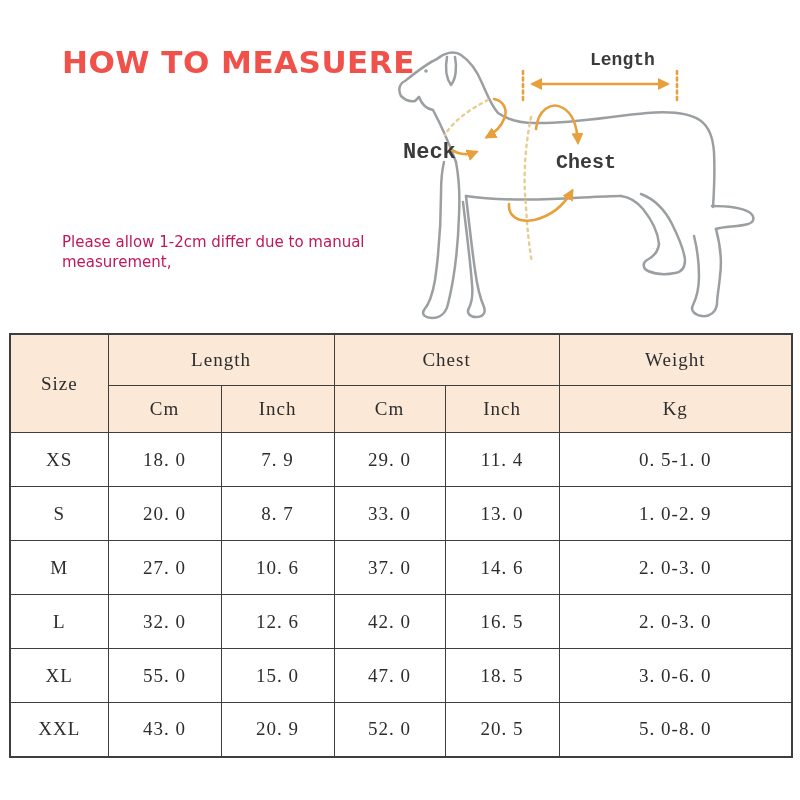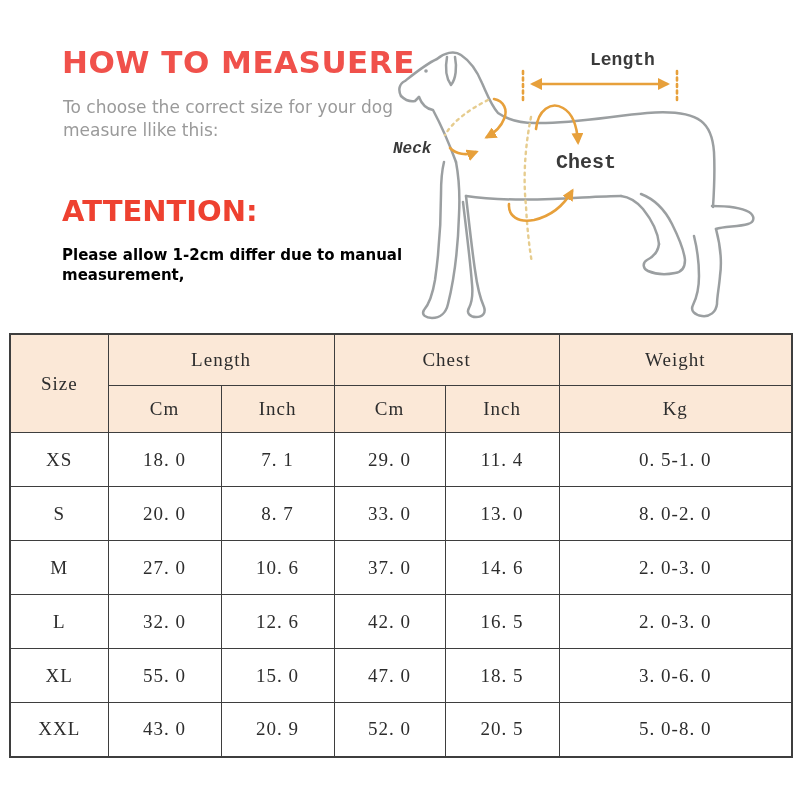--- a/index.html
+++ b/index.html
@@ -13,32 +13,32 @@
   }
   .howto-sub{
     position:absolute;left:63px;top:96px;width:330px;
     font-size:17px;line-height:23px;color:#9a9a9a;
   }
   .attention-title{
     position:absolute;left:62px;top:194px;
     font-size:29px;font-weight:bold;color:#ee4130;
   }
   .attention-body{
-    position:absolute;left:62px;top:245px;width:400px;
-    font-size:15px;font-weight:bold;line-height:20px;color:#000000;
+    position:absolute;left:62px;top:232px;width:400px;
+    font-size:15px;font-weight:normal;line-height:20px;color:#be185d;
   }
   .diagram{position:absolute;left:385px;top:25px;width:412px;height:300px;}
   .diagram svg{display:block;}
   .diag-label{
     position:absolute;color:#3a3a3a;
     font-family:"Liberation Mono","DejaVu Sans Mono",monospace;
     font-size:18px;font-weight:bold;letter-spacing:0;white-space:nowrap;
   }
   .lbl-length{left:590px;top:50px;}
-  .lbl-neck{left:393px;top:140px;font-size:16px;font-style:italic;}
+  .lbl-neck{left:403px;top:140px;font-size:22px;}
   .lbl-chest{left:556px;top:151px;font-size:20px;}
   table.size-table{
     position:absolute;left:9px;top:333px;width:782px;
     border-collapse:collapse;table-layout:fixed;
     font-family:"Liberation Serif","DejaVu Serif",serif;
     font-size:19px;color:#2d2d2d;letter-spacing:1px;
     border:2px solid #3e3e3e;
   }
   .size-table th,.size-table td{
     border:1.5px solid #3e3e3e;text-align:center;vertical-align:middle;
@@ -48,25 +48,20 @@
   .size-table thead tr.hrow1 th{height:50px;}
   .size-table thead tr.hrow2 th{height:46px;}
   .size-table tbody tr{height:54px;}
 </style>
 </head>
 <body>
 
 <div class="canvas">
 
   <div class="howto-title">HOW TO MEASUERE</div>
-  <div class="howto-sub">
-    <div>To choose the correct size for your dog</div>
-    <div>measure llike this:</div>
-  </div>
-  <div class="attention-title">ATTENTION:</div>
   <div class="attention-body">
     <div>Please allow 1-2cm differ due to manual measurement,</div>
   </div>
 
   <div class="diagram">
     <svg width="412" height="300" viewBox="385 25 412 300">
       <defs>
         <marker id="arr" viewBox="0 0 10 10" refX="7.5" refY="5" markerWidth="4.6" markerHeight="4.6" orient="auto-start-reverse">
           <path d="M0,0 L10,5 L0,10 z" fill="#e7a03b"></path>
         </marker>
@@ -141,32 +136,32 @@
         <th>Inch</th>
         <th>Cm</th>
         <th>Inch</th>
         <th>Kg</th>
       </tr>
     </thead>
     <tbody>
       <tr>
         <td>XS</td>
         <td>18. 0</td>
-        <td>7. 1</td>
+        <td>7. 9</td>
         <td>29. 0</td>
         <td>11. 4</td>
         <td>0. 5-1. 0</td>
       </tr>
       <tr>
         <td>S</td>
         <td>20. 0</td>
         <td>8. 7</td>
         <td>33. 0</td>
         <td>13. 0</td>
-        <td>8. 0-2. 0</td>
+        <td>1. 0-2. 9</td>
       </tr>
       <tr>
         <td>M</td>
         <td>27. 0</td>
         <td>10. 6</td>
         <td>37. 0</td>
         <td>14. 6</td>
         <td>2. 0-3. 0</td>
       </tr>
       <tr>

